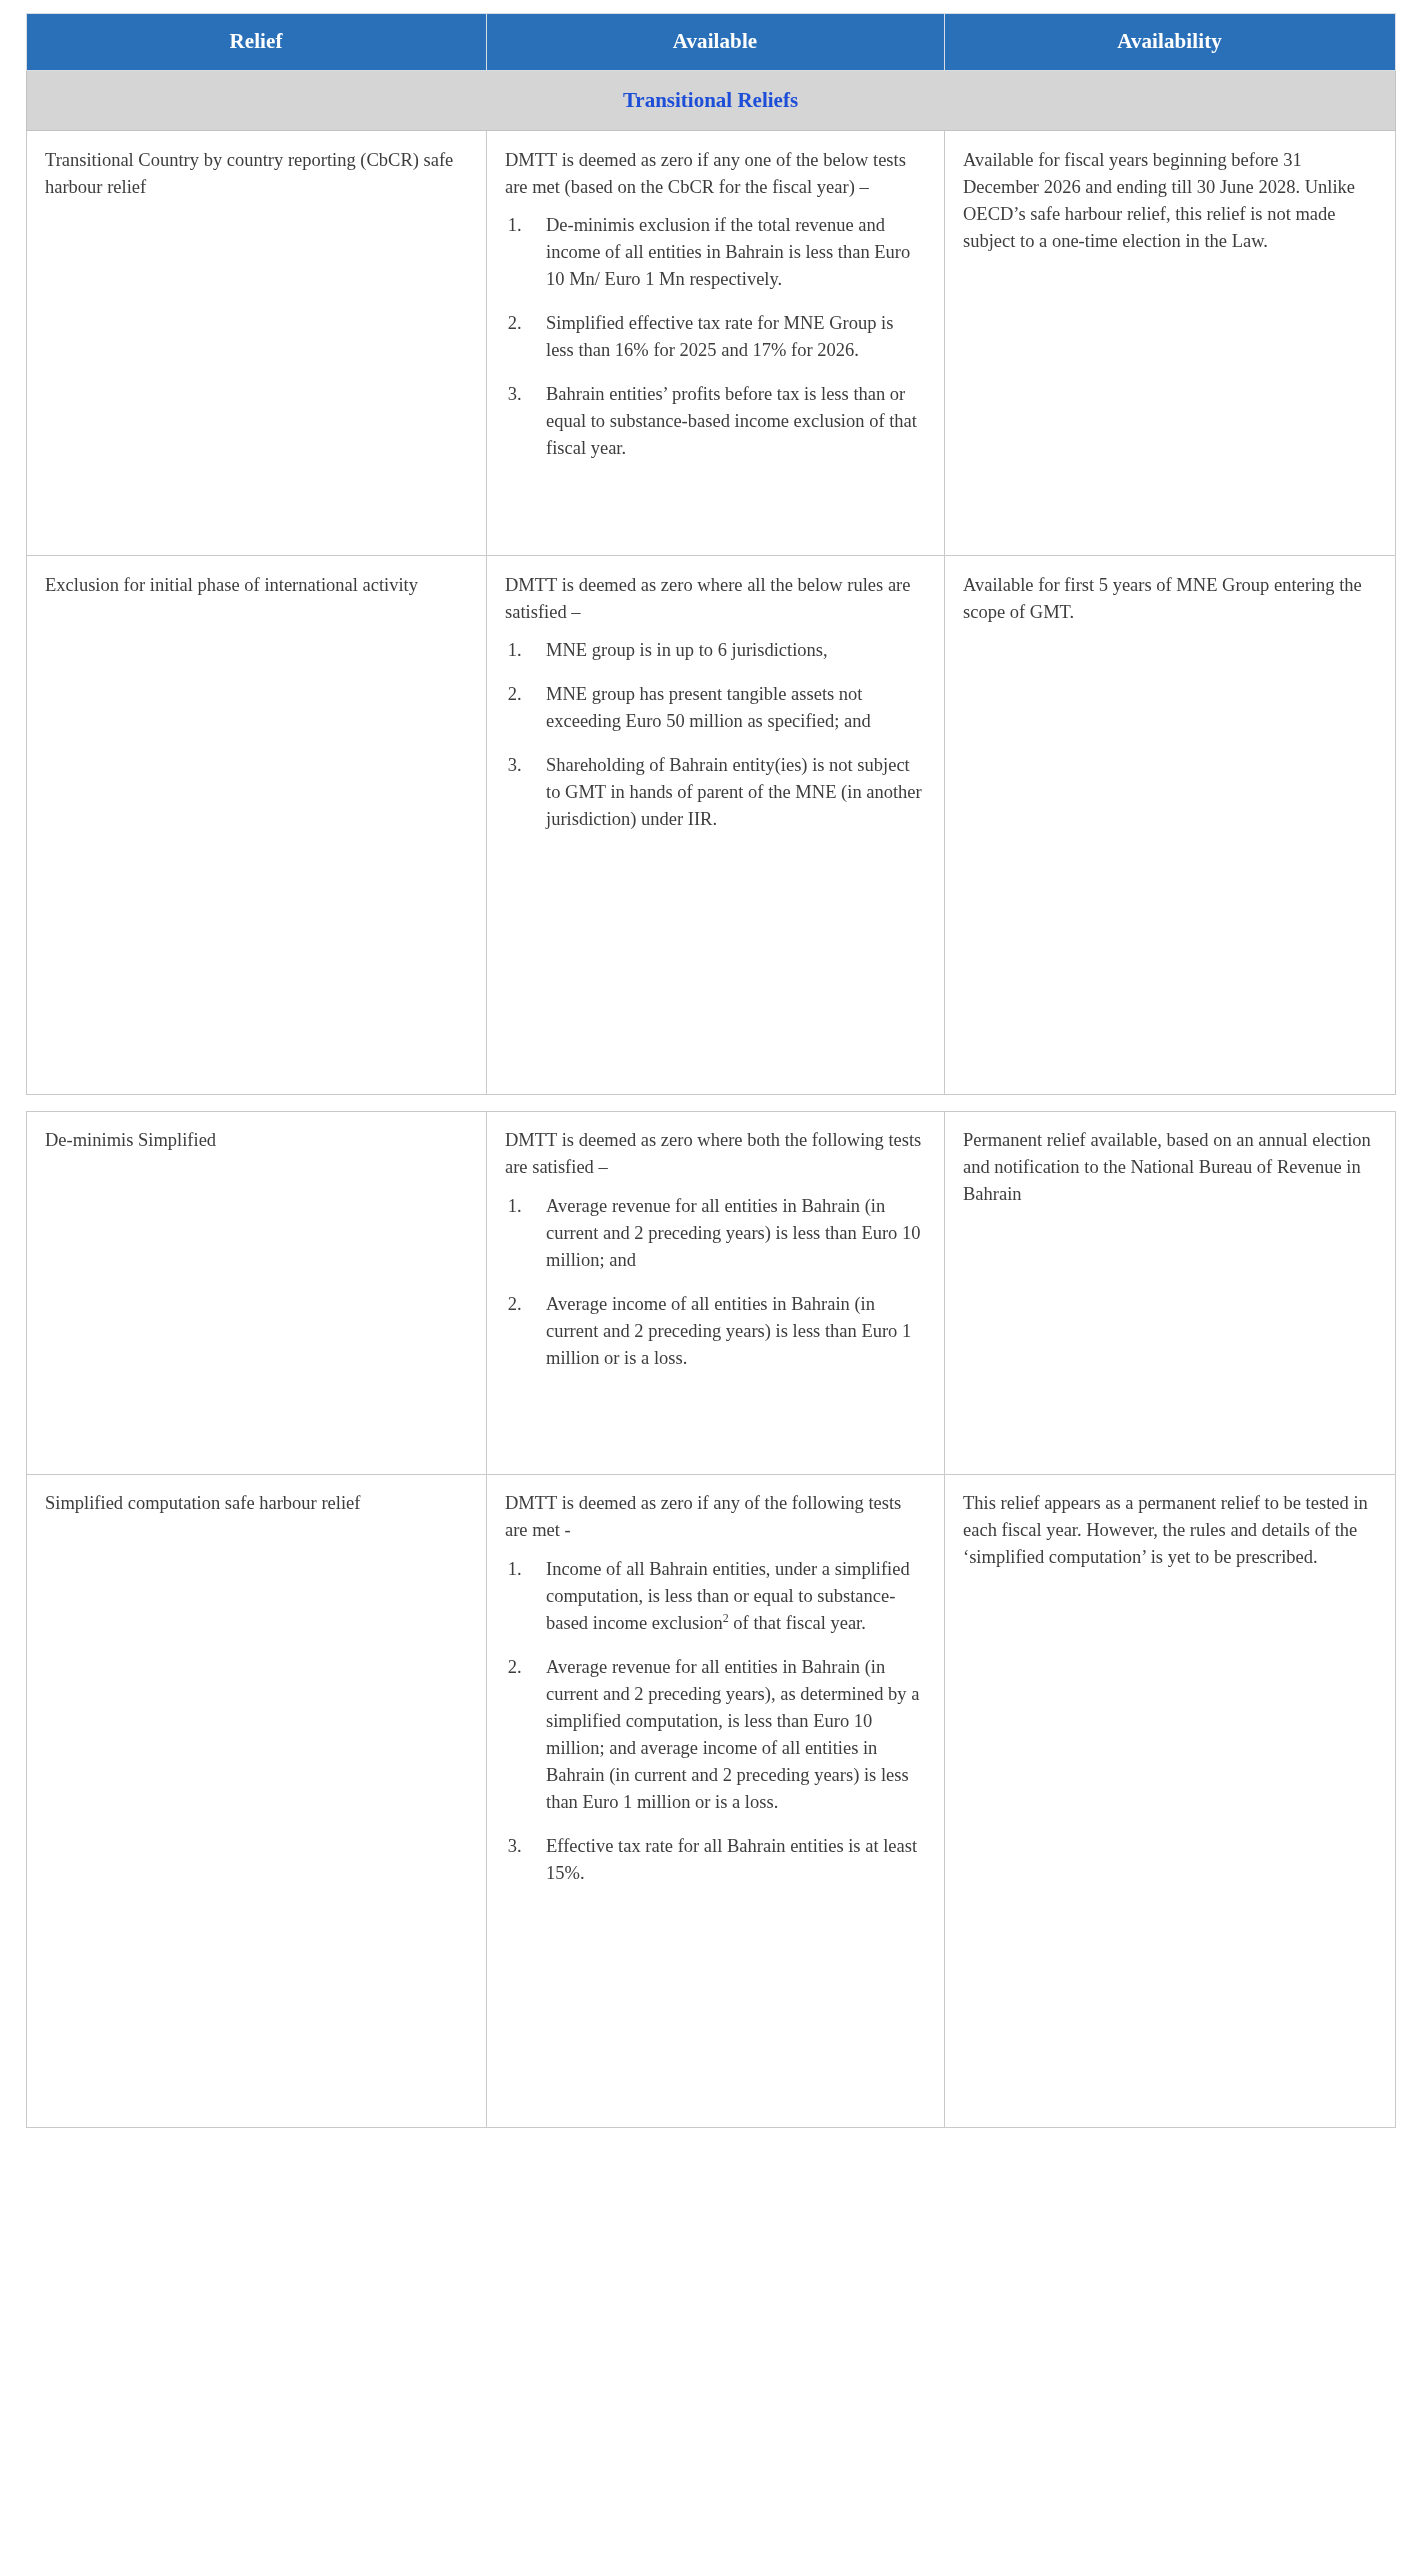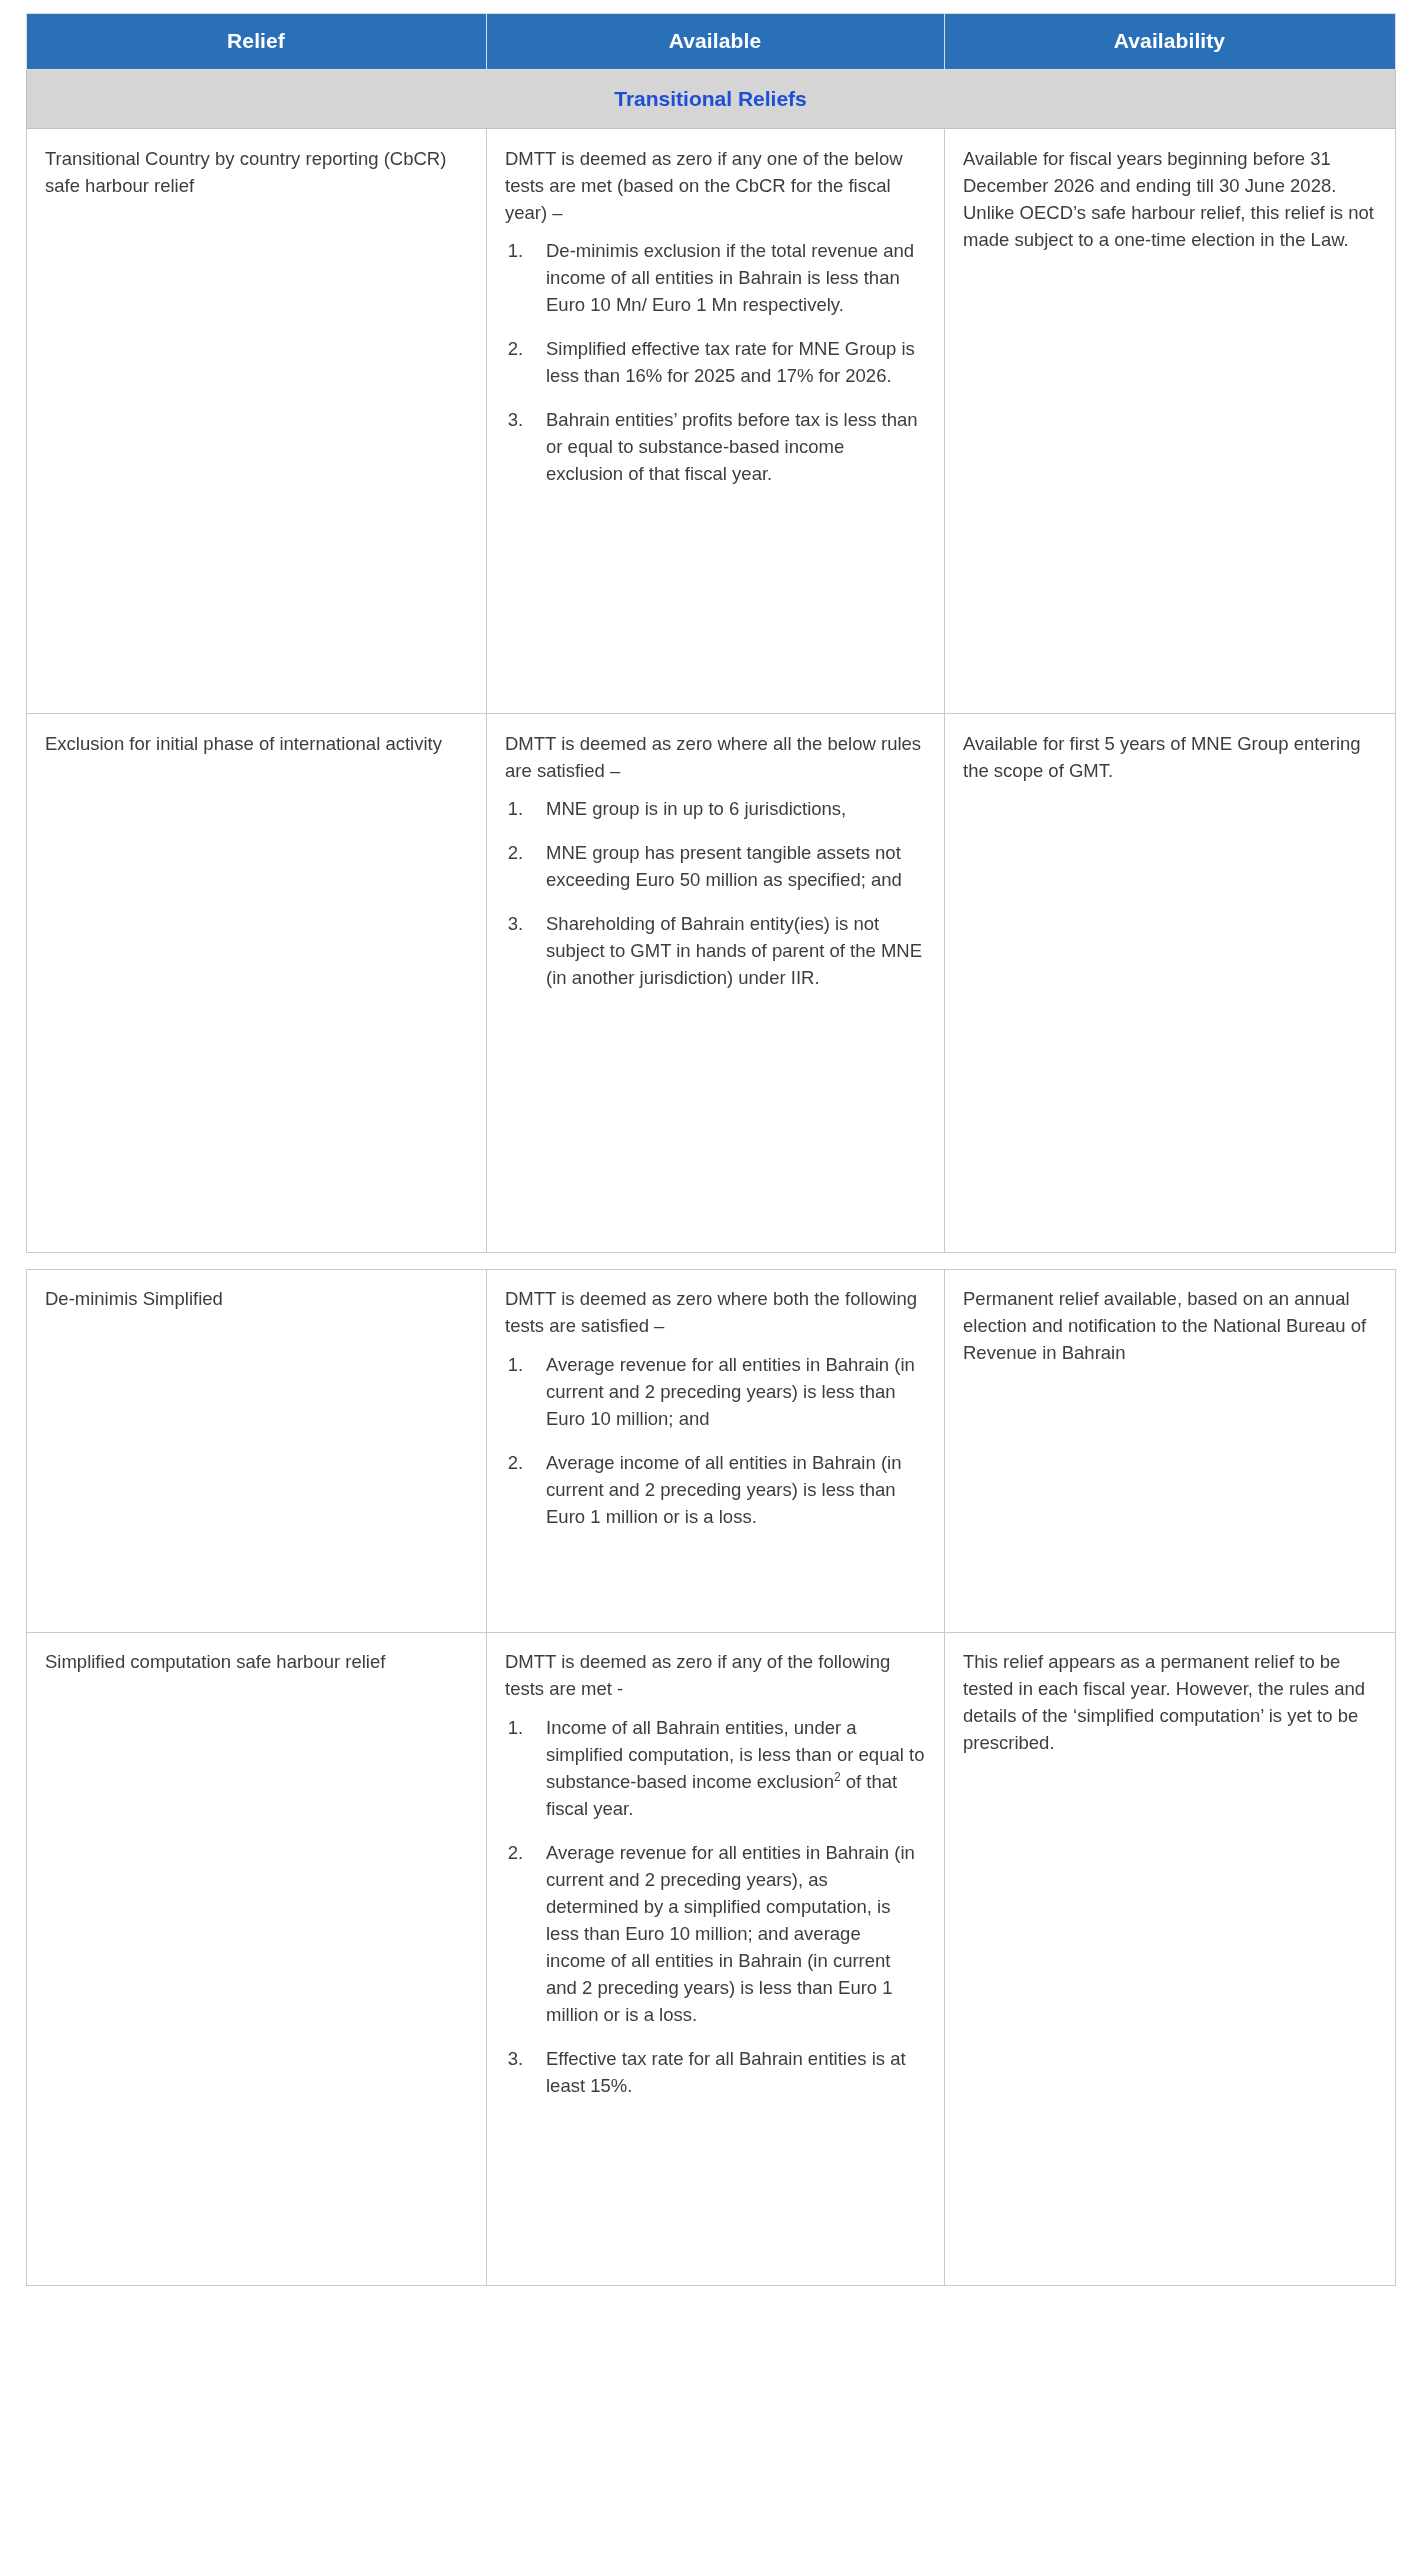--- a/index.html
+++ b/index.html
@@ -18,20 +18,21 @@
     width: 1419px;
     min-height: 2576px;
     background: #ffffff;
     padding: 12.8px 25.5px 0 25.5px;
   }
   table.reliefs {
     width: 1368px;
     border-collapse: collapse;
     table-layout: fixed;
     border: 0.7px solid #b9b9b9;
+    font-family: Liberation Serif, serif;
   }
   col.c-relief { width: 460px; }
   col.c-criterion { width: 458px; }
   col.c-availability { width: 451px; }
 
   thead th.col-head {
     background: #2a70b8;
     color: #ffffff;
     font-size: 21px;
     font-weight: bold;
@@ -89,21 +90,21 @@
     left: 2.8px;
     top: 0;
     width: 33px;
     text-align: left;
   }
   .spacer-gap {
     height: 15.6px;
     background: #ffffff;
   }
   sup { font-size: 12px; vertical-align: super; line-height: 0; }
-  .tall-1 { height: 585px; margin-left: 32px; }
+  .tall-1 { height: 425px; margin-left: 32px; }
   .tall-2 { height: 539px; }
   .tall-3 { height: 363px; }
   .tall-4 { height: 653px; }
 </style>
 </head>
 <body>
 
 <div class="page">
 
   <table class="reliefs">

